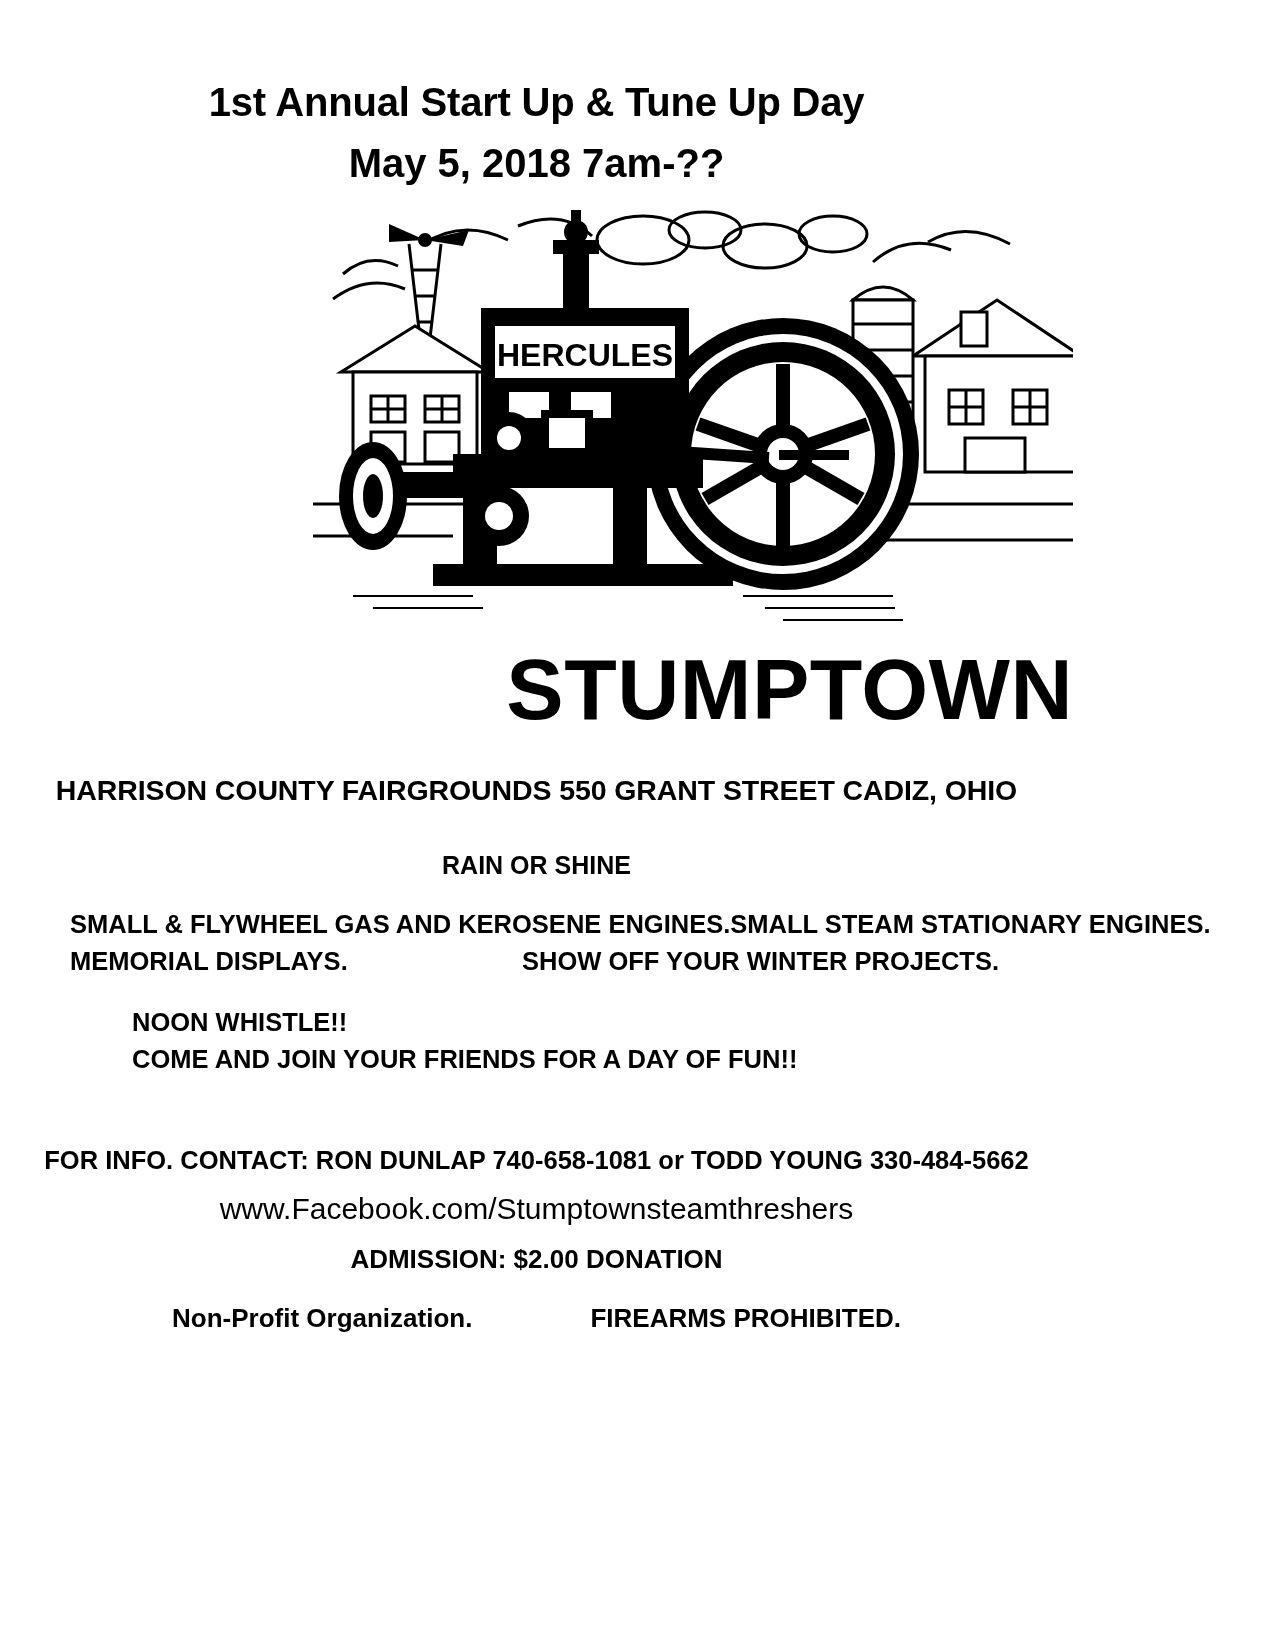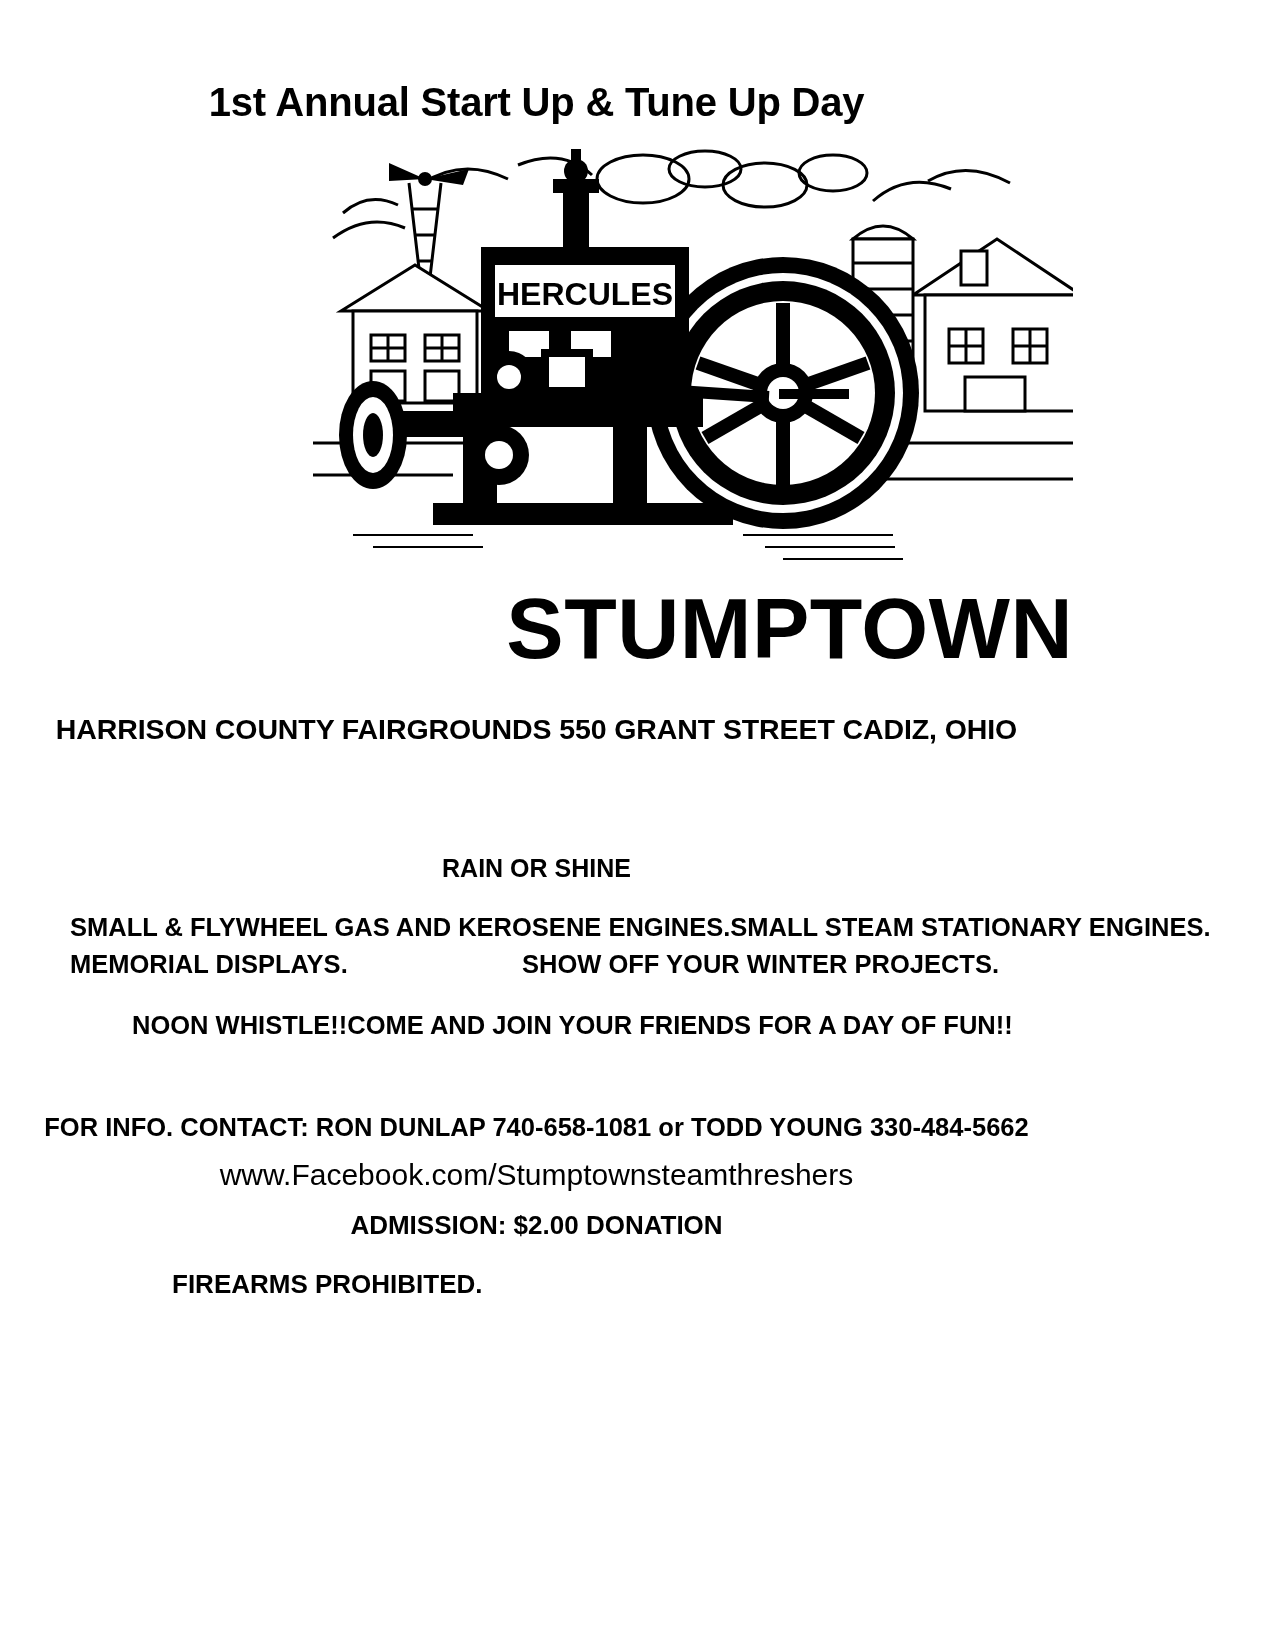--- a/index.html
+++ b/index.html
@@ -73,39 +73,39 @@
     font-weight: bold;
     margin-top: 42px;
     letter-spacing: -0.1px;
   }
 
   
   .rain {
     text-align: center;
     font-size: 25px;
     font-weight: bold;
-    margin-top: 108px;
+    margin-top: 44px;
   }
 
   
   .activities {
     margin-top: 26px;
     padding: 0 70px;
   }
   .act-row {
     font-size: 25.5px;
     font-weight: bold;
     display: flex;
     line-height: 1.45;
     white-space: nowrap;
   }
   .act-row.r1 { justify-content: space-between; }
   .act-row.r2 { justify-content: space-between; padding-right: 4px; }
   .act-row.r3 { justify-content: space-between; margin-top: 22px; padding-right: 42px; }
-  .act-row.r4 { justify-content: space-between; margin-top: 24px; padding: 0 62px 0 62px; }
+  .act-row.r4 { justify-content: space-between; margin-top: 24px; padding: 0 62px 0 62px; flex-direction: column; }
 
   
   .contact {
     text-align: center;
     margin-top: 68px;
   }
   .contact-line {
     font-size: 25.5px;
     font-weight: bold;
     line-height: 1.2;
@@ -137,20 +137,21 @@
     font-weight: bold;
   }
 </style>
 </head>
 <body>
 
 <div class="page">
 
   <div class="header">
     <div class="header-line1">1st Annual Start Up &amp; Tune Up Day</div>
+    <div class="header-line2">May 5, 2018  7am-??</div>
   </div>
 
   <div class="illustration-wrap">
     <div class="illustration">
       <svg width="760" height="420" viewBox="0 0 760 420" xmlns="http://www.w3.org/2000/svg" aria-hidden="true">
 
         <g fill="none" stroke="#000" stroke-width="3">
           <path d="M30 70 q25 -22 55 -8"></path>
           <path d="M20 95 q35 -26 72 -10"></path>
           <path d="M110 40 q40 -26 85 -4"></path>
@@ -302,17 +303,18 @@
       <span>NOON WHISTLE!!</span>
       <span>COME AND JOIN YOUR FRIENDS FOR A DAY OF FUN!!</span>
     </div>
   </div>
 
   <div class="contact">
     <div class="contact-line">FOR INFO. CONTACT:  RON DUNLAP 740-658-1081 or TODD YOUNG  330-484-5662</div>
     <div class="web">www.Facebook.com/Stumptownsteamthreshers</div>
     <div class="admission">ADMISSION: $2.00 DONATION</div>
     <div class="footer-row">
+      <span>Non-Profit Organization.</span>
       <span>FIREARMS PROHIBITED.</span>
     </div>
   </div>
 
 </div>
 
 </body></html>

